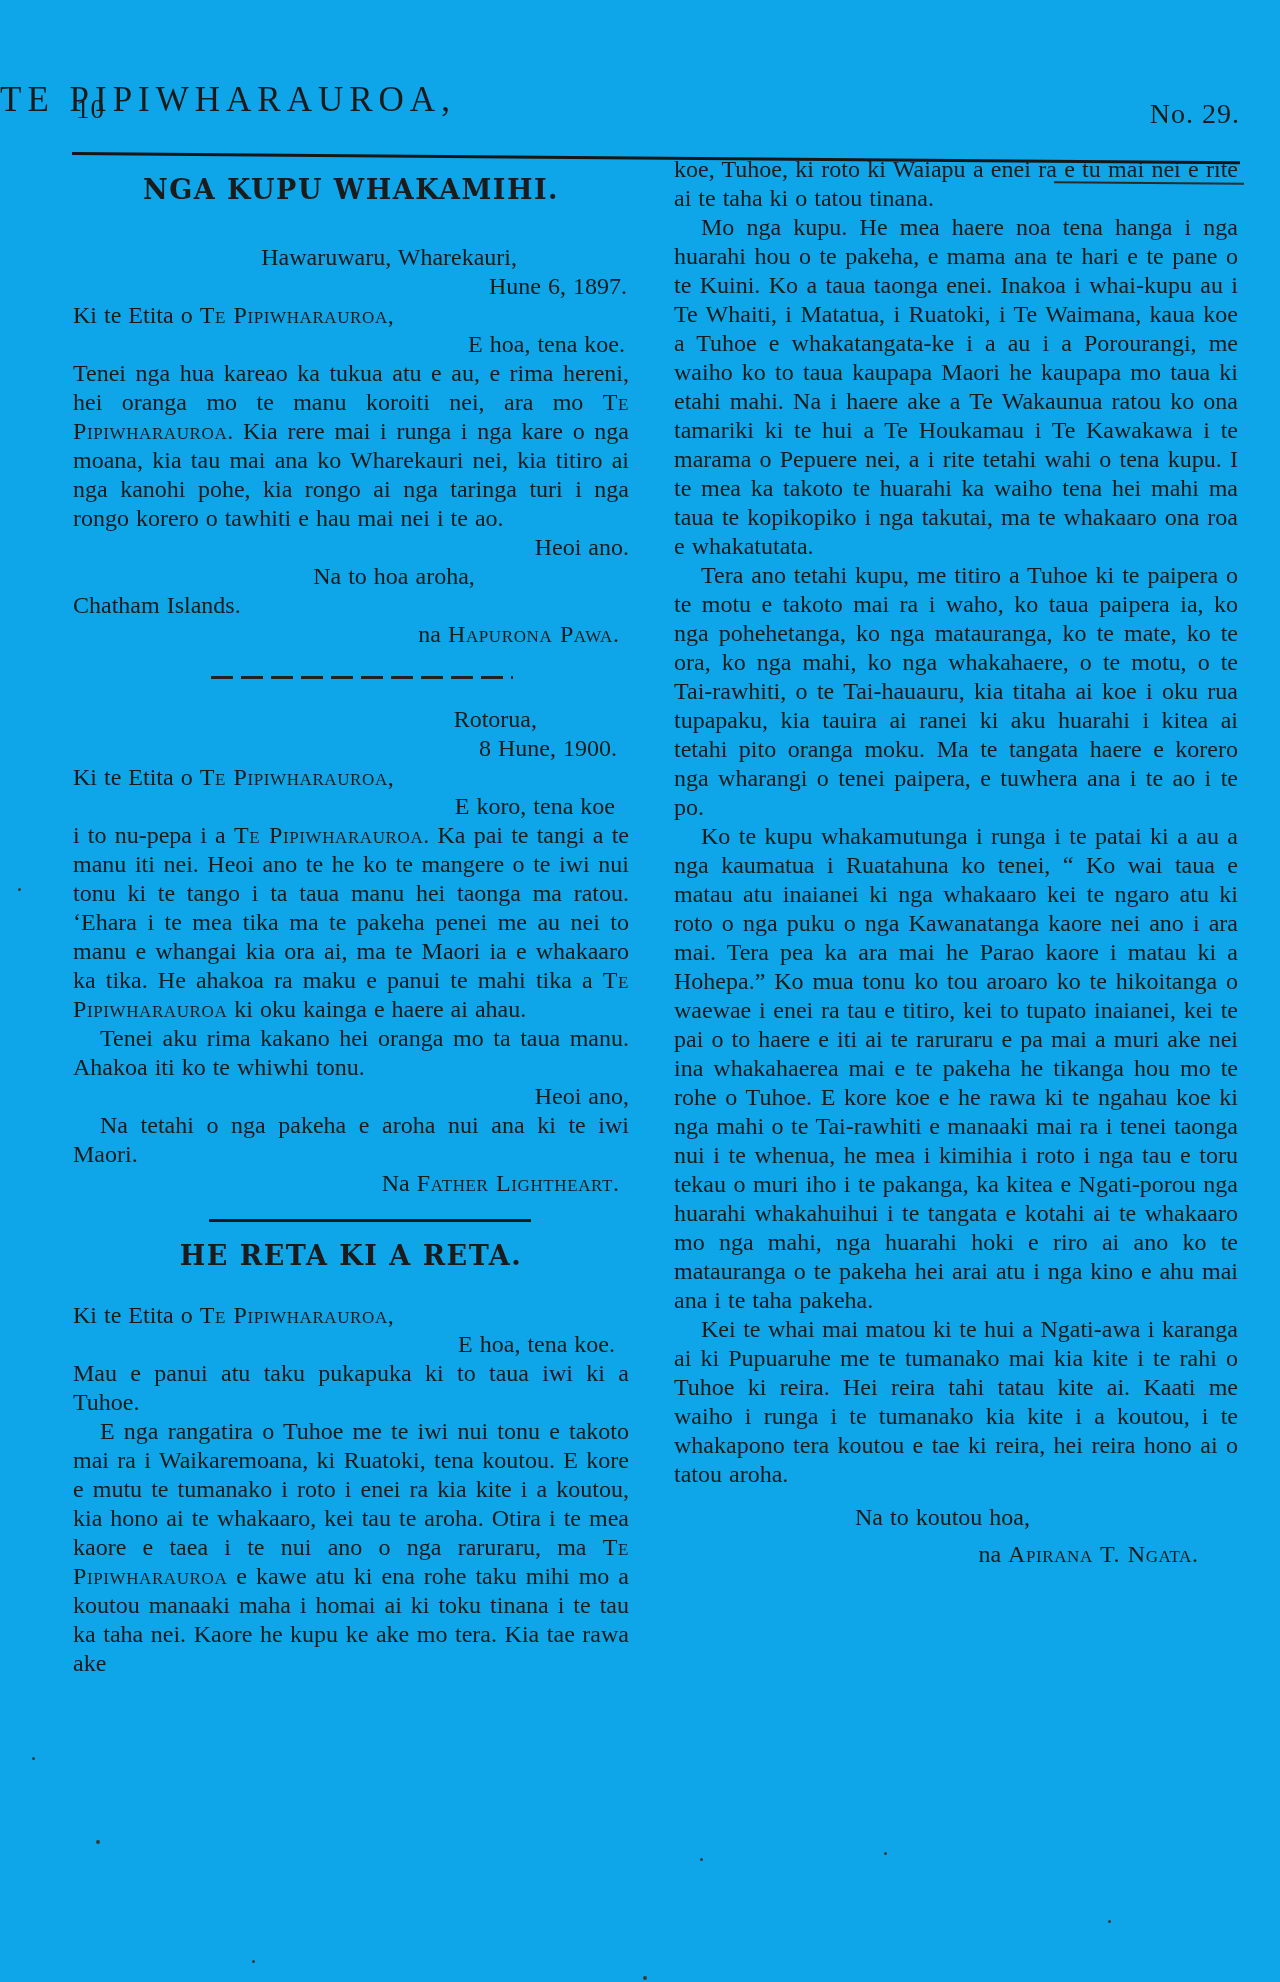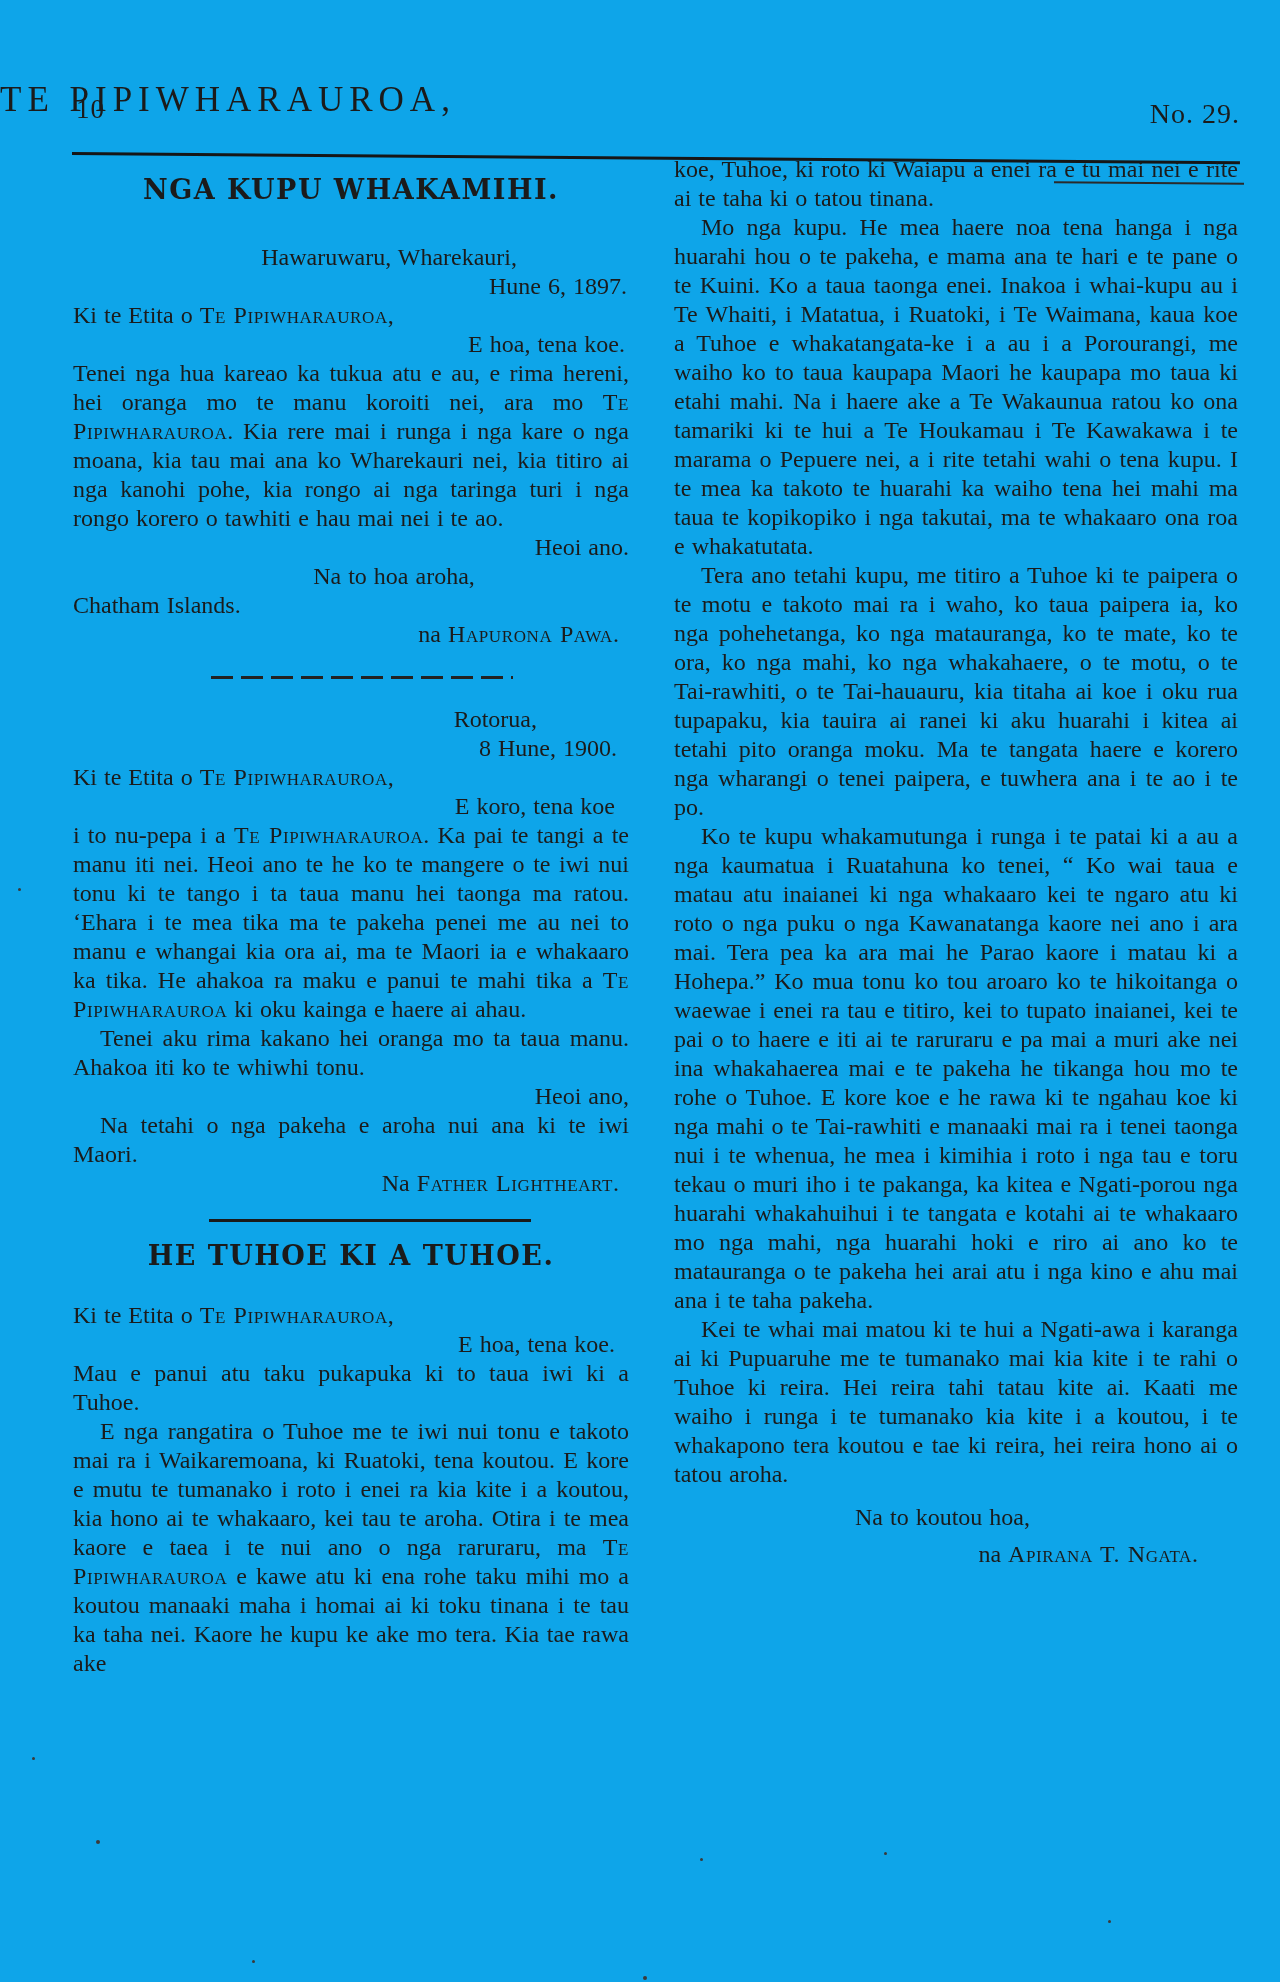--- a/index.html
+++ b/index.html
@@ -88,21 +88,21 @@
       <div class="line salut-2">E koro, tena koe</div>
       <p class="para"><span>i to nu-pepa i a </span><span class="sc">Te Pipiwharauroa</span><span>. Ka pai te tangi a te manu iti nei. Heoi ano te he ko te mangere o te iwi nui tonu ki te tango i ta taua manu hei taonga ma ratou. ‘Ehara i te mea tika ma te pakeha penei me au nei to manu e whangai kia ora ai, ma te Maori ia e whakaaro ka tika. He ahakoa ra maku e panui te mahi tika a </span><span class="sc">Te Pipiwharauroa</span><span> ki oku kainga e haere ai ahau.</span></p>
       <p class="para ind">Tenei aku rima kakano hei oranga mo ta taua manu. Ahakoa iti ko te whiwhi tonu.</p>
       <div class="line val-center">Heoi ano,</div>
       <p class="para ind">Na tetahi o nga pakeha e aroha nui ana ki te iwi Maori.</p>
       <div class="line sig-right"><span>Na </span><span class="sc">Father Lightheart</span><span>.</span></div>
     </div>
 
     <div class="divider-solid"></div>
 
-    <div class="section-heading h2">HE TUHOE KI A TUHOE.</div>
+    <div class="section-heading h2">HE RETA KI A RETA.</div>
 
     <div>
       <div class="line"><span>Ki te Etita o </span><span class="sc">Te Pipiwharauroa</span><span>,</span></div>
       <div class="line salut-2">E hoa, tena koe.</div>
       <p class="para">Mau e panui atu taku pukapuka ki to taua iwi ki a Tuhoe.</p>
       <p class="para ind"><span>E nga rangatira o Tuhoe me te iwi nui tonu e takoto mai ra i Waikaremoana, ki Ruatoki, tena koutou. E kore e mutu te tumanako i roto i enei ra kia kite i a koutou, kia hono ai te whakaaro, kei tau te aroha. Otira i te mea kaore e taea i te nui ano o nga raruraru, ma </span><span class="sc">Te Pipiwharauroa</span><span> e kawe atu ki ena rohe taku mihi mo a koutou manaaki maha i homai ai ki toku tinana i te tau ka taha nei. Kaore he kupu ke ake mo tera. Kia tae rawa ake</span></p>
     </div>
   </div>
 
   <div class="col-right">

